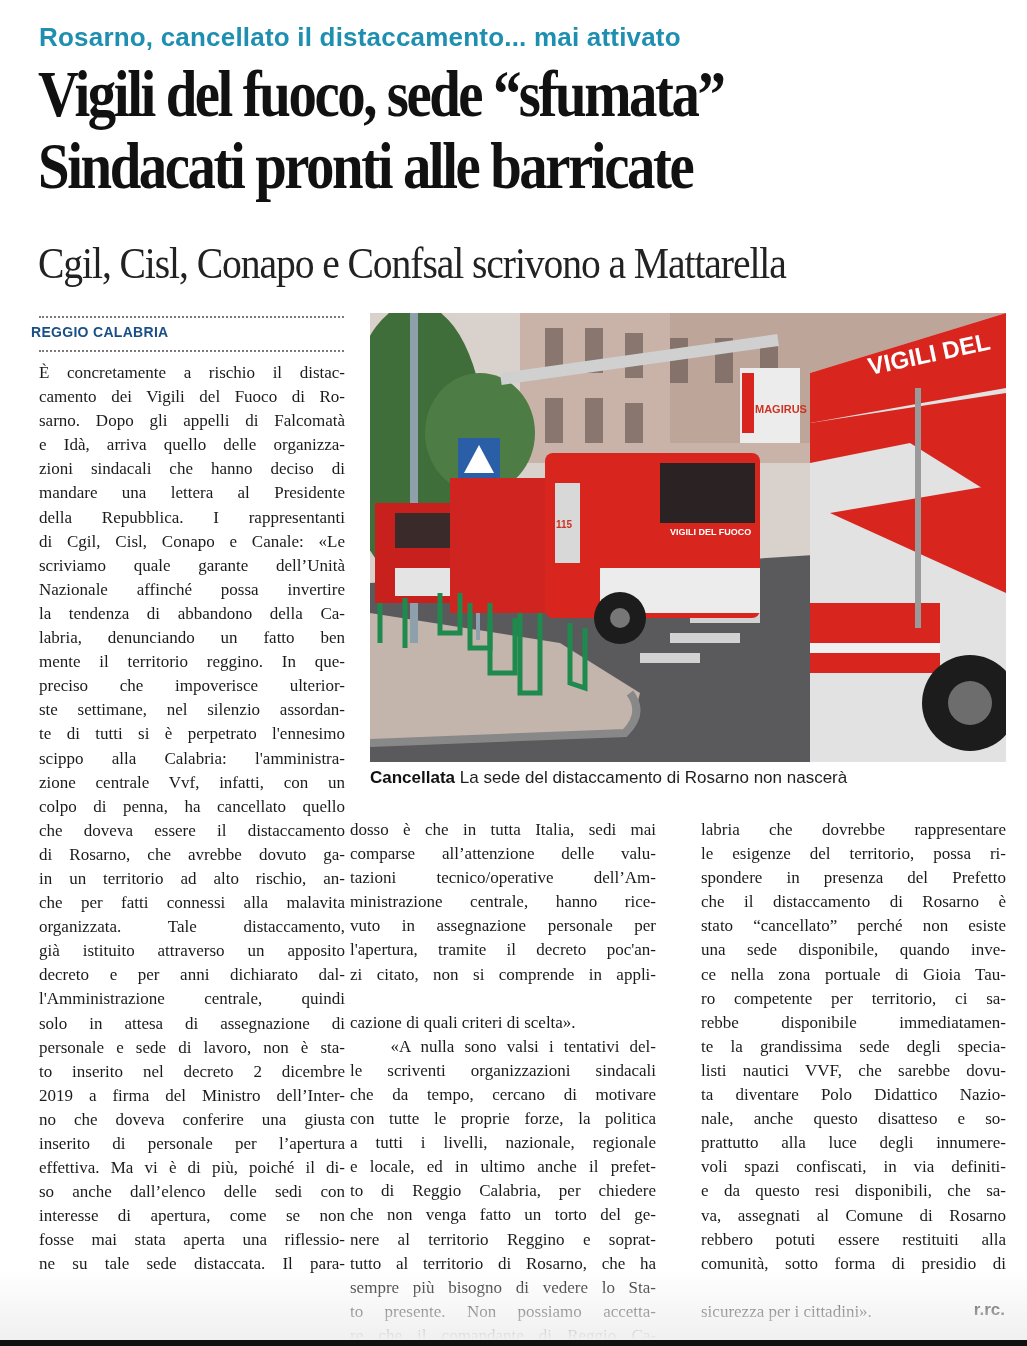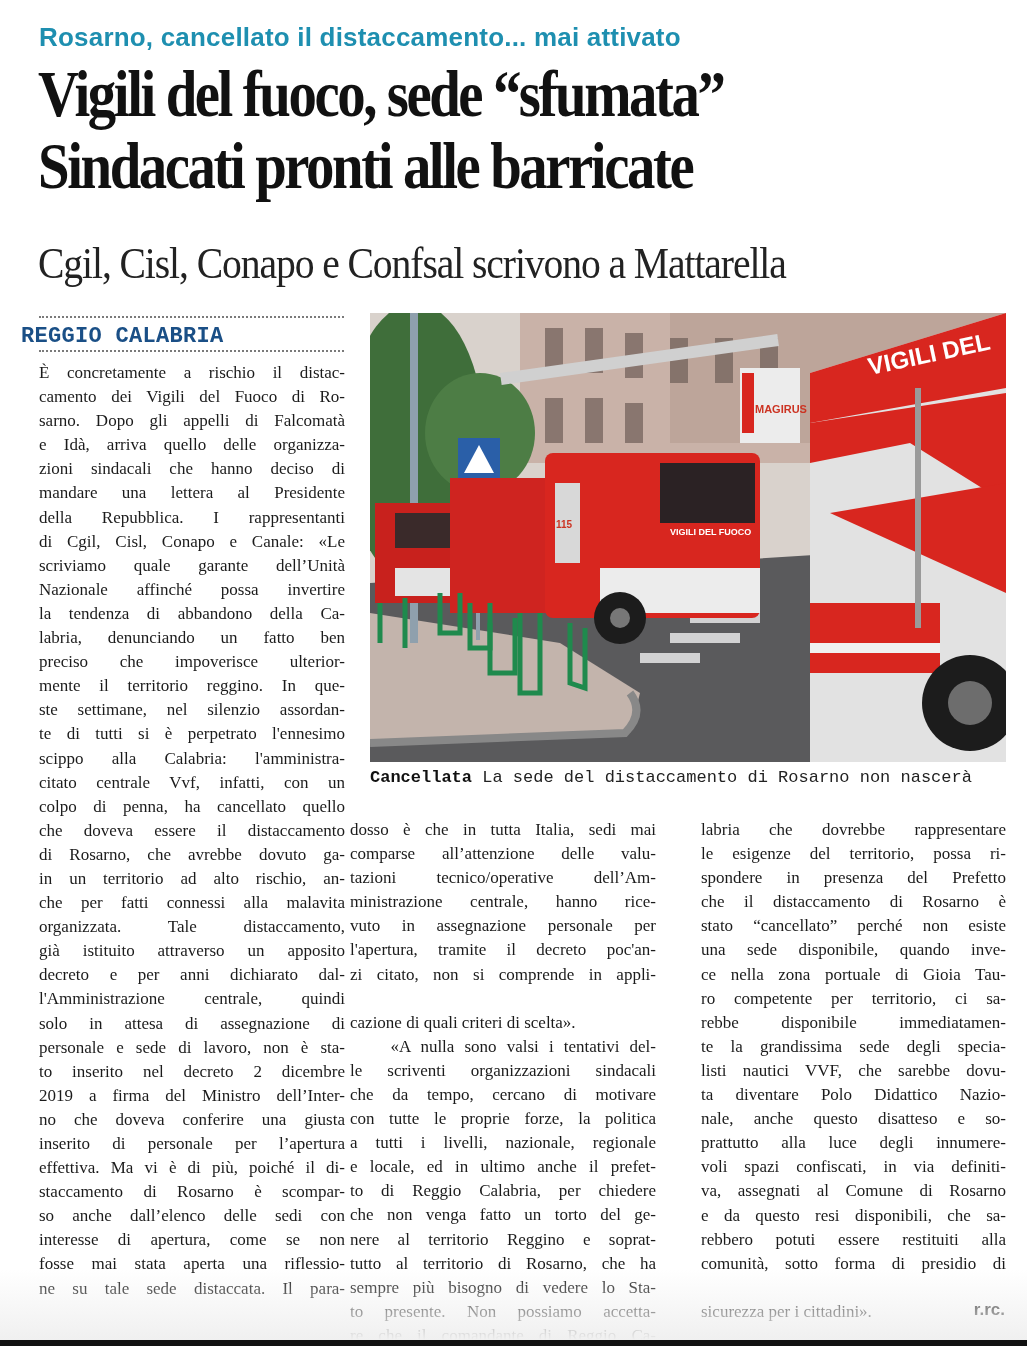--- a/index.html
+++ b/index.html
@@ -1,29 +1,29 @@
 <!DOCTYPE html>
 <html><head>
 <meta charset="utf-8">
 <style>
   html,body{margin:0;padding:0;}
   body{width:1027px;height:1346px;background:#fff;position:relative;overflow:hidden;font-family:"Liberation Serif","DejaVu Serif",serif;color:#1b1b1b;}
   .kicker{position:absolute;left:39px;top:22px;font-family:"Liberation Sans","DejaVu Sans",sans-serif;font-weight:bold;font-size:26px;color:#1e8fb0;letter-spacing:0.2px;white-space:nowrap;text-align:center;}
   .headline{position:absolute;left:38px;top:58px;font-family:"Liberation Serif","DejaVu Serif",serif;font-weight:bold;font-size:66px;line-height:72px;color:#111;letter-spacing:-2.8px;transform:scaleX(0.86);transform-origin:left top;white-space:nowrap;}
   .subhead{position:absolute;left:38px;top:238px;font-family:"Liberation Serif","DejaVu Serif",serif;font-size:44px;color:#222;letter-spacing:-1.2px;transform:scaleX(0.90);transform-origin:left top;white-space:nowrap;}
   .dotted{position:absolute;left:39px;width:305px;border-top:2px dotted #7a7a7a;height:0;}
-  .location{position:absolute;left:21px;top:324px;font-family:Liberation Mono, monospace;font-weight:bold;font-size:22px;color:#1a4f86;letter-spacing:0.3px;}
+  .location{position:absolute;left:31px;top:324px;font-family:Liberation Sans, sans-serif;font-weight:bold;font-size:14px;color:#1a4f86;letter-spacing:0.3px;}
   .col{position:absolute;font-size:17px;line-height:24.1px;text-align:justify;}
   .col .ln{display:block;height:24.1px;white-space:nowrap;overflow:hidden;text-align-last:justify;}
   .col .ln.last{text-align-last:left;margin-top:24px;}
   .col1{left:39px;top:361px;width:306px;}
   .col2{left:350px;top:818px;width:306px;}
   .col3{left:701px;top:818px;width:305px;}
   .photo{position:absolute;left:370px;top:313px;width:636px;height:449px;overflow:hidden;background:#cfc9c4;}
-  .caption{position:absolute;left:370px;top:768px;font-family:Liberation Mono, monospace;font-size:17px;color:#222;white-space:nowrap;}
+  .caption{position:absolute;left:370px;top:768px;font-family:Liberation Sans, sans-serif;font-size:17px;color:#222;white-space:nowrap;}
   .caption b{font-weight:bold;color:#111;}
   .signature{position:absolute;right:22px;top:1300px;font-family:"Liberation Sans","DejaVu Sans",sans-serif;font-weight:bold;font-size:17px;color:#111;}
   .bottom-rule{position:absolute;left:0;top:1340px;width:1027px;height:6px;background:#111;}
   .fade{position:absolute;left:0;top:1270px;width:1027px;height:70px;background:linear-gradient(#ffffff00,#f0f0f0);pointer-events:none;}
 </style>
 </head>
 <body>
 
 <div>
   <div class="kicker">Rosarno, cancellato il distaccamento... mai attivato</div>
@@ -43,43 +43,42 @@
       <span class="ln">sarno. Dopo gli appelli di Falcomatà</span>
       <span class="ln">e Idà, arriva quello delle organizza-</span>
       <span class="ln">zioni sindacali che hanno deciso di</span>
       <span class="ln">mandare una lettera al Presidente</span>
       <span class="ln">della Repubblica. I rappresentanti</span>
       <span class="ln">di Cgil, Cisl, Conapo e Canale: «Le</span>
       <span class="ln">scriviamo quale garante dell’Unità</span>
       <span class="ln">Nazionale affinché possa invertire</span>
       <span class="ln">la tendenza di abbandono della Ca-</span>
       <span class="ln">labria, denunciando un fatto ben</span>
+      <span class="ln">mente il territorio reggino. In que-</span>
       <span class="ln">preciso che impoverisce ulterior-</span>
-      <span class="ln">mente il territorio reggino. In que-</span>
       <span class="ln">ste settimane, nel silenzio assordan-</span>
       <span class="ln">te di tutti si è perpetrato l'ennesimo</span>
       <span class="ln">scippo alla Calabria: l'amministra-</span>
-      <span class="ln">citato centrale Vvf, infatti, con un</span>
+      <span class="ln">zione centrale Vvf, infatti, con un</span>
       <span class="ln">colpo di penna, ha cancellato quello</span>
       <span class="ln">che doveva essere il distaccamento</span>
       <span class="ln">di Rosarno, che avrebbe dovuto ga-</span>
       <span class="ln">in un territorio ad alto rischio, an-</span>
       <span class="ln">che per fatti connessi alla malavita</span>
       <span class="ln">organizzata. Tale distaccamento,</span>
       <span class="ln">già istituito attraverso un apposito</span>
       <span class="ln">decreto e per anni dichiarato dal-</span>
       <span class="ln">l'Amministrazione centrale, quindi</span>
       <span class="ln">solo in attesa di assegnazione di</span>
       <span class="ln">personale e sede di lavoro, non è sta-</span>
       <span class="ln">to inserito nel decreto 2 dicembre</span>
       <span class="ln">2019 a firma del Ministro dell’Inter-</span>
       <span class="ln">no che doveva conferire una giusta</span>
       <span class="ln">inserito di personale per l’apertura</span>
       <span class="ln">effettiva. Ma vi è di più, poiché il di-</span>
-      <span class="ln">staccamento di Rosarno è scompar-</span>
       <span class="ln">so anche dall’elenco delle sedi con</span>
       <span class="ln">interesse di apertura, come se non</span>
       <span class="ln">fosse mai stata aperta una riflessio-</span>
       <span class="ln">ne su tale sede distaccata. Il para-</span>
     </div>
 
   <div class="photo">
     <svg width="636" height="449" viewBox="0 0 636 449" xmlns="http://www.w3.org/2000/svg">
 
       <rect x="0" y="0" width="636" height="449" fill="#d9d2cc"></rect>
@@ -194,22 +193,22 @@
       <span class="ln">una sede disponibile, quando inve-</span>
       <span class="ln">ce nella zona portuale di Gioia Tau-</span>
       <span class="ln">ro competente per territorio, ci sa-</span>
       <span class="ln">rebbe disponibile immediatamen-</span>
       <span class="ln">te la grandissima sede degli specia-</span>
       <span class="ln">listi nautici VVF, che sarebbe dovu-</span>
       <span class="ln">ta diventare Polo Didattico Nazio-</span>
       <span class="ln">nale, anche questo disatteso e so-</span>
       <span class="ln">prattutto alla luce degli innumere-</span>
       <span class="ln">voli spazi confiscati, in via definiti-</span>
+      <span class="ln">e da questo resi disponibili, che sa-</span>
       <span class="ln">va, assegnati al Comune di Rosarno</span>
-      <span class="ln">e da questo resi disponibili, che sa-</span>
       <span class="ln">rebbero potuti essere restituiti alla</span>
       <span class="ln">comunità, sotto forma di presidio di</span>
       <span class="ln last">sicurezza per i cittadini».</span>
     </div>
 
   <div class="signature">r.rc.</div>
   <div class="fade"></div>
   <div class="bottom-rule"></div>
 </div>
 

